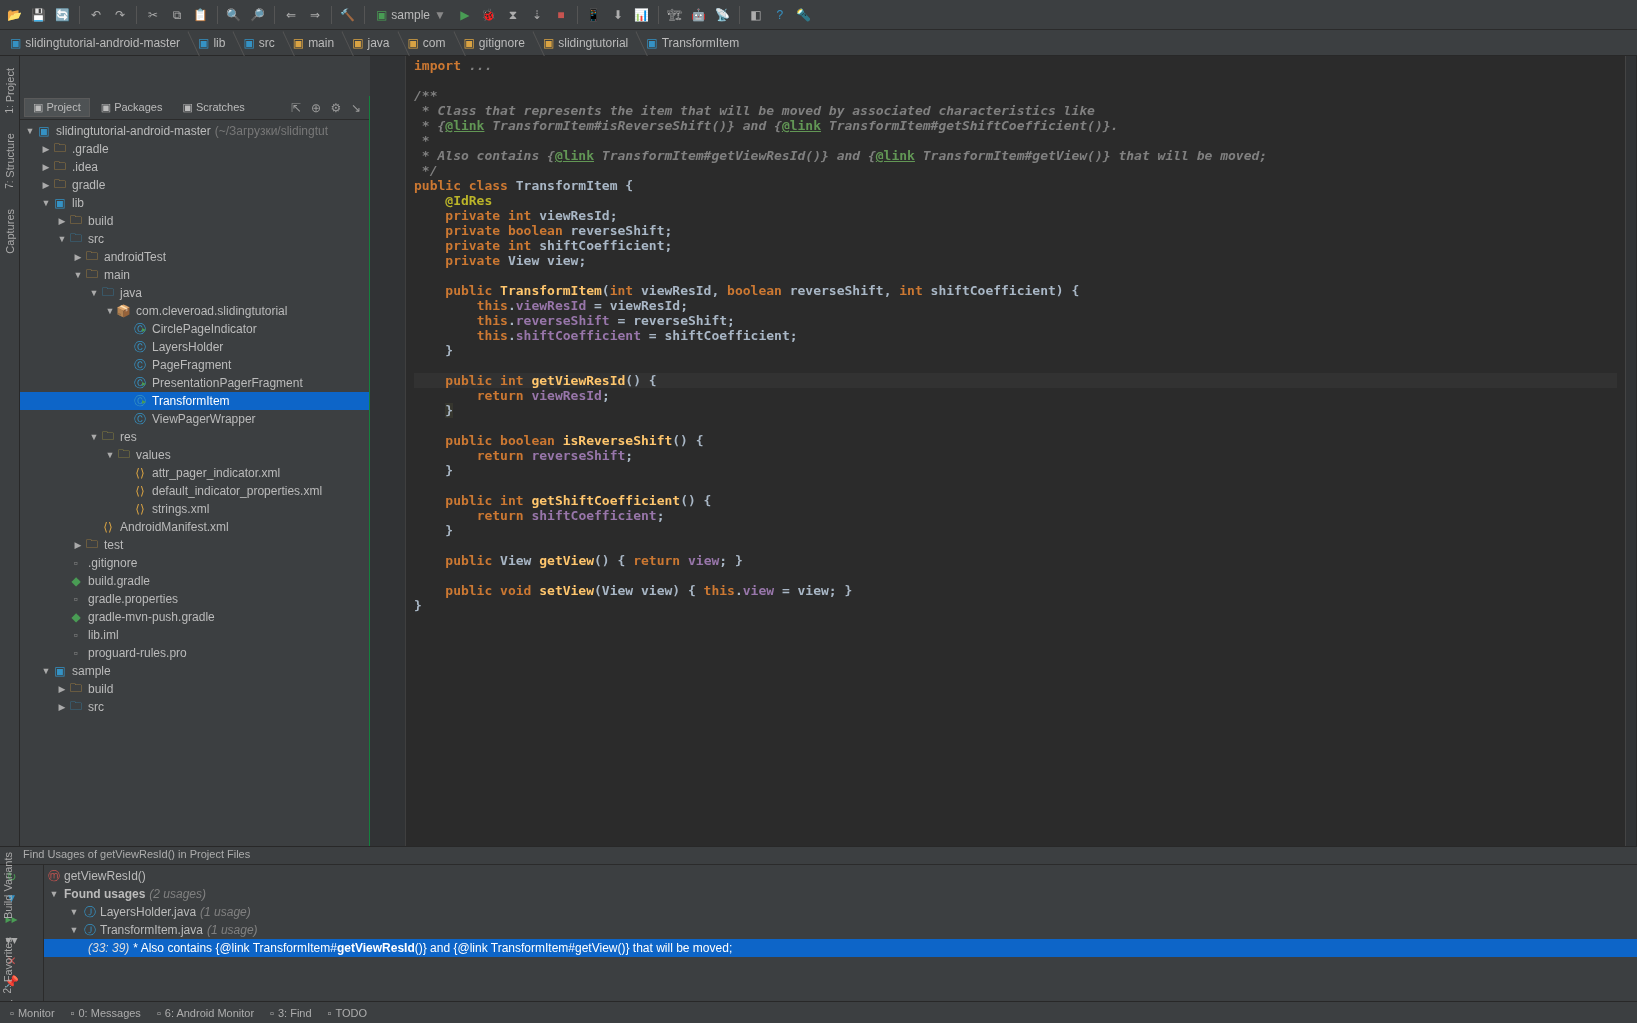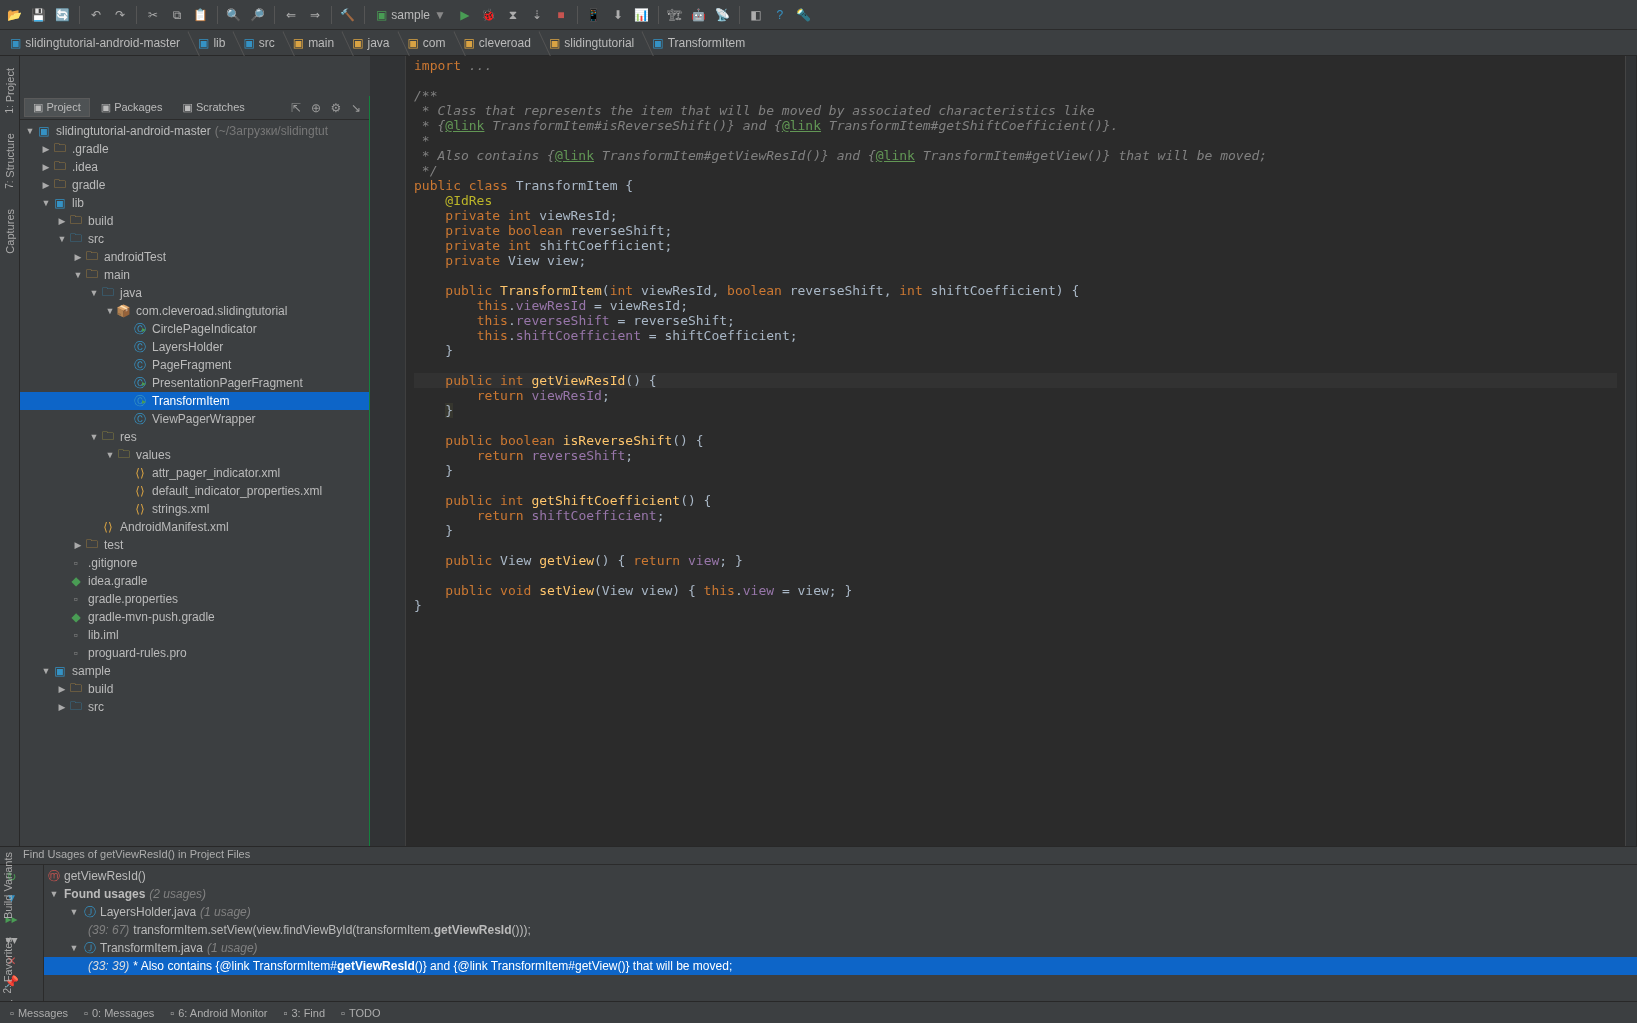--- a/index.html
+++ b/index.html
@@ -39,21 +39,21 @@
 .tree-node { display: flex; align-items: center; height: 18px; padding-left: 4px; white-space: nowrap; cursor: pointer; }
 .tree-node.selected { background: #0d65c8; color: #fff; }
 .tree-arrow { width: 12px; color: #aaa; font-size: 9px; text-align: center; flex-shrink: 0; }
 .tree-icon { width: 16px; height: 14px; margin-right: 4px; display: inline-flex; align-items: center; justify-content: center; }
 .tree-label { color: #bbbbbb; }
 .tree-node.selected .tree-label { color: #fff; }
 .tree-dim { color: #787878; margin-left: 4px; }
 .ind { display: inline-block; width: 16px; }
 
 
-.editor { flex: 1; display: flex; overflow: hidden; background: #2b2b2b; }
+.editor { flex: 1; display: flex; overflow: hidden; background: #2b2b2b; font-weight: bold; }
 .gutter { width: 36px; background: #313335; border-right: 1px solid #3f3f3f; }
 .code { flex: 1; padding: 2px 8px; font-family: Menlo, Consolas, monospace; font-size: 13px; line-height: 15px; color: #a9b7c6; overflow: hidden; white-space: pre; }
 .code .kw { color: #cc7832; }
 .code .ann { color: #bbb529; text-align: center; }
 .code .cmt { color: #808080; font-style: italic; }
 .code .fld { color: #9876aa; }
 .code .link { color: #629755; text-decoration: underline; }
 .code .fn { color: #ffc66d; }
 .code .hl { background: #36362e; }
 .code .line.hl-line { background: #323232; }
@@ -153,21 +153,21 @@
       <span class="crumb">
         <span class="icon c-orange">▣</span>
         <span>java</span>
       </span>
       <span class="crumb">
         <span class="icon c-orange">▣</span>
         <span>com</span>
       </span>
       <span class="crumb">
         <span class="icon c-orange">▣</span>
-        <span>cleveroad</span>
+        <span>gitignore</span>
       </span>
       <span class="crumb">
         <span class="icon c-orange">▣</span>
         <span>slidingtutorial</span>
       </span>
       <span class="crumb">
         <span class="icon c-blue">▣</span>
         <span>TransformItem</span>
       </span>
     </div>
@@ -473,21 +473,21 @@
             </span>
             <span class="tree-label">.gitignore</span>
           </div>
           <div class="tree-node">
             <span class="ind"></span>
             <span class="ind"></span>
             <span class="tree-arrow"></span>
             <span class="tree-icon">
               <span class="c-green">◆</span>
             </span>
-            <span class="tree-label">idea.gradle</span>
+            <span class="tree-label">build.gradle</span>
           </div>
           <div class="tree-node">
             <span class="ind"></span>
             <span class="ind"></span>
             <span class="tree-arrow"></span>
             <span class="tree-icon">
               <span class="c-gray">▫</span>
             </span>
             <span class="tree-label">gradle.properties</span>
           </div>
@@ -580,45 +580,39 @@
           </div>
           <div class="bp-row">
             <span class="ind"></span>
             <span class="tree-arrow">▼</span>
             <span class="c-blue">Ⓙ</span> 
             <span>LayersHolder.java</span> 
             <span class="dim">(1 usage)</span>
           </div>
           <div class="bp-row">
             <span class="ind"></span>
-            <span class="ind"></span>
-            <span class="dim">(39: 67) </span>
-            <span>transformItem.setView(view.findViewById(transformItem.<span class="bold">getViewResId</span>()));</span>
-          </div>
-          <div class="bp-row">
-            <span class="ind"></span>
             <span class="tree-arrow">▼</span>
             <span class="c-blue">Ⓙ</span> 
             <span>TransformItem.java</span> 
             <span class="dim">(1 usage)</span>
           </div>
           <div class="bp-row sel">
             <span class="ind"></span>
             <span class="ind"></span>
             <span class="dim sel">(33: 39) </span>
             <span>* Also contains {@link TransformItem#<span class="bold">getViewResId</span>()} and {@link TransformItem#getView()} that will be moved;</span>
           </div>
         </div>
     </div>
   </div>
 
   <div class="bottom-tabs" id="bottom-tabs">
   <span class="btab">
         <span>▫</span>
-        <span>Messages</span>
+        <span>Monitor</span>
       </span>
       <span class="btab">
         <span>▫</span>
         <span>0: Messages</span>
       </span>
       <span class="btab">
         <span>▫</span>
         <span>6: Android Monitor</span>
       </span>
       <span class="btab">

